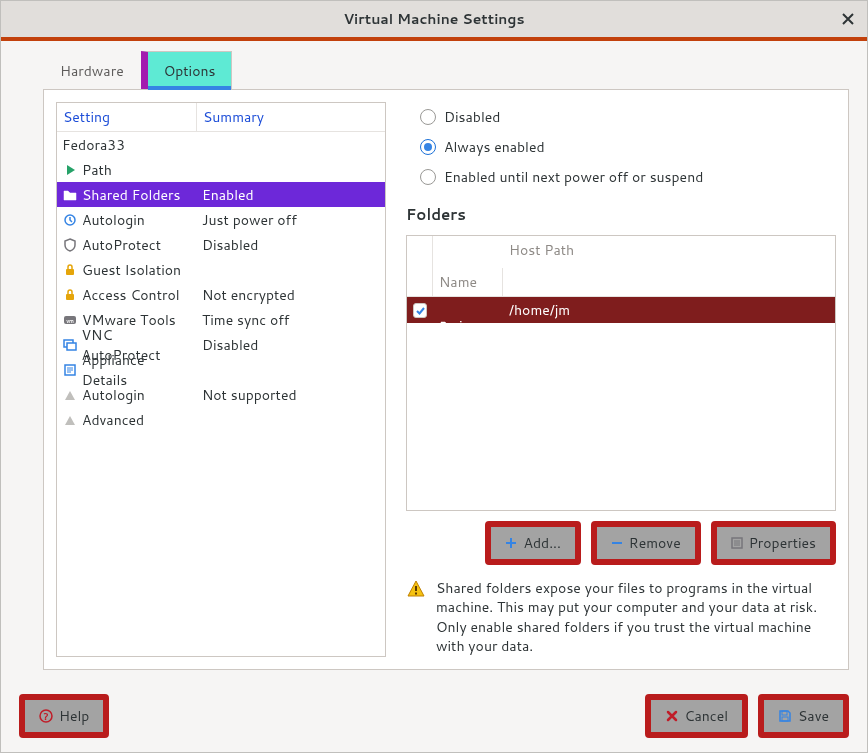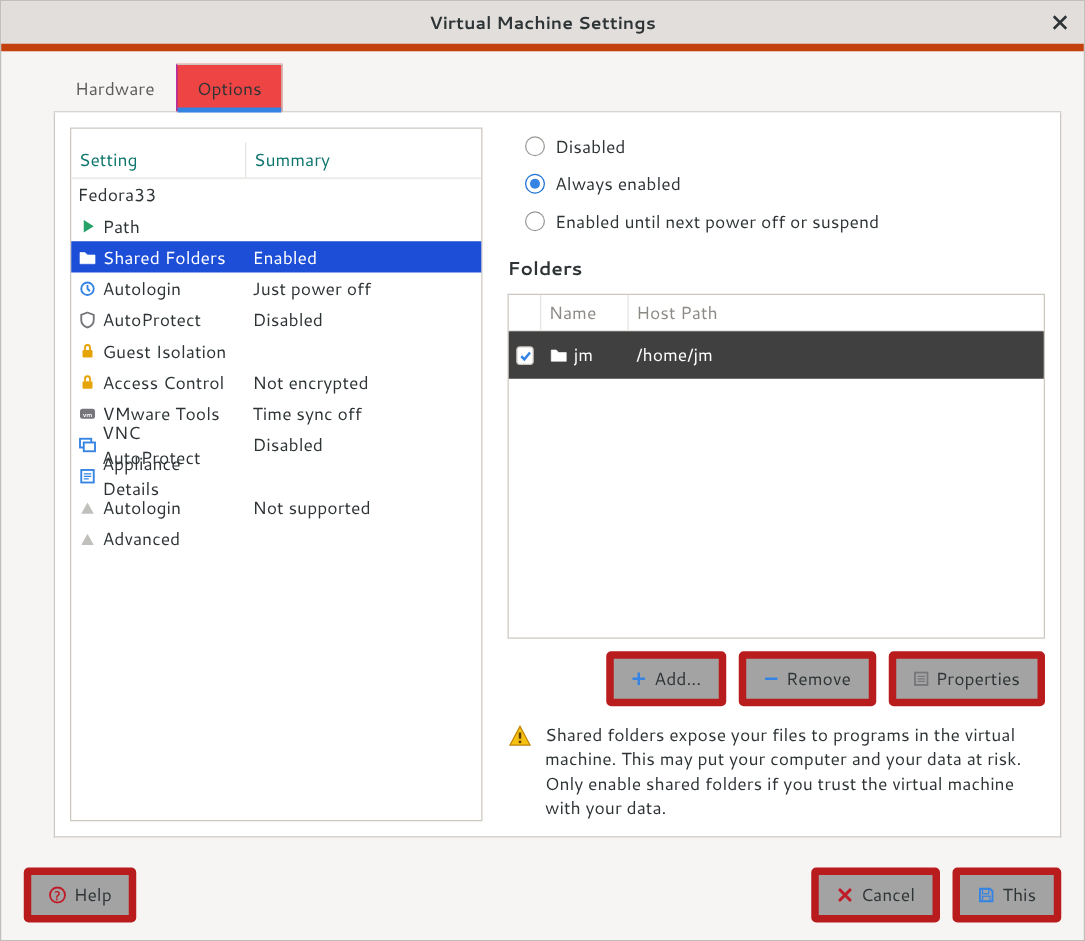--- a/index.html
+++ b/index.html
@@ -14,21 +14,21 @@
     width: 868px;
     height: 753px;
     background: #f6f5f4;
     border: 1px solid #c0bfbc;
     display: flex;
     flex-direction: column;
   }
   .titlebar {
     height: 40px;
     background: #e1dedb;
-    border-bottom: 6px solid #c2410c;
+    border-bottom: 4px solid #c2410c;
     display: flex;
     align-items: center;
     justify-content: center;
     position: relative;
   }
   .title {
     font-weight: 700;
     font-size: 14px;
   }
   .close-btn {
@@ -63,23 +63,23 @@
   .tab {
     padding: 9px 16px 8px 16px;
     cursor: pointer;
     border-top: 1px solid transparent;
     border-left: 1px solid transparent;
     border-right: 1px solid transparent;
     position: relative;
     color:#5e5c5b;
   }
   .tab.active {
-    background: #ef4444;
+    background: #5eead4;
     border-top: 1px solid #cdc7c2;
-    border-left: 1px solid #a21caf;
+    border-left: 7px solid #a21caf;
     border-right: 1px solid #cdc7c2;
     color:#2e3436;
   }
   .tab.active::after {
     content: "";
     position: absolute;
     left: 0; right: 0; bottom: -1px;
     height: 4px;
     background: #3584e4;
   }
@@ -96,36 +96,35 @@
   .settings-list {
     width: 330px;
     border: 1px solid #cdc7c2;
     background: #fff;
     display: flex;
     flex-direction: column;
   }
   .settings-header {
     display: flex;
     border-bottom: 1px solid #e6e3e0;
-    color: #0f766e;
+    color: #1d4ed8;
     font-size: 14px;
-    margin-top: 11px;
   }
   .settings-header .col-setting { width: 140px; padding: 4px 6px; border-right:1px solid #e6e3e0;}
   .settings-header .col-summary { flex:1; padding: 4px 6px; }
   .settings-row {
     display: flex;
     align-items: center;
     height: 25px;
     cursor: pointer;
   }
   .settings-row .col-setting { width: 140px; padding: 0 5px; display: flex; align-items: center; gap: 4px; }
   .settings-row .col-summary { flex:1; padding: 0 5px; }
   .settings-row.selected {
-    background: #1d4ed8;
+    background: #6d28d9;
     color: #fff;
   }
   .row-icon { width:16px; height:16px; display:inline-flex; align-items:center; justify-content:center; }
   
   .right {
     flex: 1;
     display: flex;
     flex-direction: column;
   }
   .section-title {
@@ -166,27 +165,27 @@
     flex-direction:column;
     margin-top:4px;
   }
   .folders-header {
     display: flex;
     border-bottom: 1px solid #e6e3e0;
     color: #8e8a86;
   }
   .folders-header div { padding: 4px 6px; border-right:1px solid #e6e3e0; }
   .fcol-check { width: 26px; }
-  .fcol-name { width: 70px; }
+  .fcol-name { width: 70px; margin-top: 32px; }
   .fcol-path { flex: 1; border-right:none !important; }
   .folder-row {
     display: flex;
     align-items: center;
-    height: 38px;
-    background: #404040;
+    height: 26px;
+    background: #7f1d1d;
     color: #fff;
   }
   .folder-row div { padding: 0 6px; display:flex; align-items:center; gap:4px; }
   .checkbox {
     width: 15px; height: 15px;
     background: #fff;
     border: 1px solid #cdc7c2;
     border-radius: 3px;
     display:inline-flex;
     align-items:center;
@@ -484,17 +483,17 @@
             <path d="M3 3 L11 11 M11 3 L3 11" stroke="#c01c28" stroke-width="2.5" stroke-linecap="round"></path>
           </svg>
         <span>Cancel</span>
       </div>
       <div class="btn">
         <svg width="14" height="14" viewBox="0 0 14 14">
             <path d="M2 2 H10 L12 4 V12 H2 Z" fill="none" stroke="#3584e4" stroke-width="1.5"></path>
             <rect x="4" y="2" width="5" height="4" fill="none" stroke="#3584e4" stroke-width="1"></rect>
             <rect x="4" y="8" width="6" height="4" fill="none" stroke="#3584e4" stroke-width="1"></rect>
           </svg>
-        <span>This</span>
+        <span>Save</span>
       </div>
     </div>
   </div>
 </div>
 
 </body></html>

